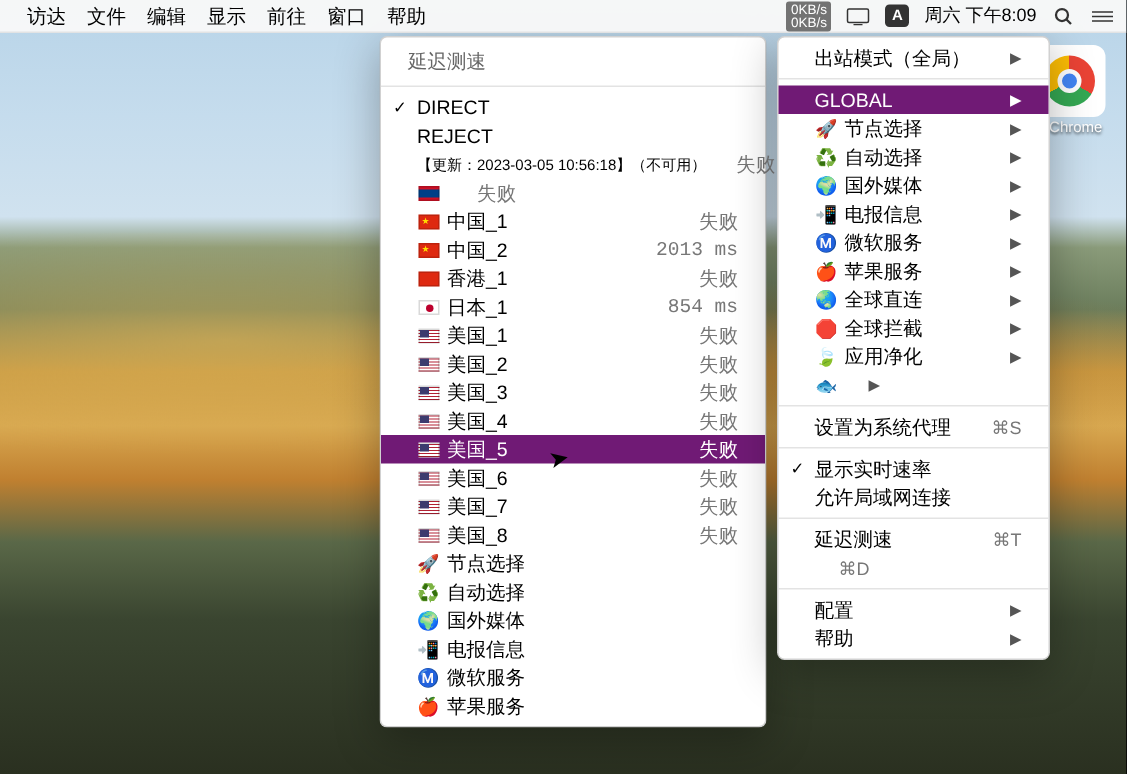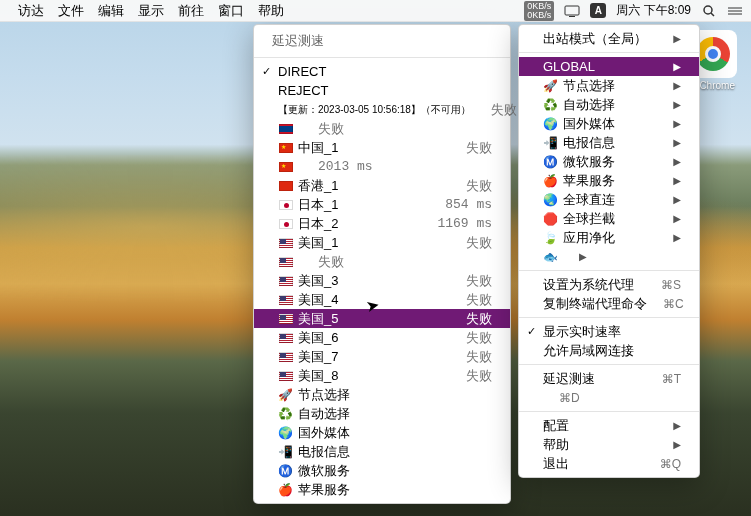--- a/index.html
+++ b/index.html
@@ -142,44 +142,41 @@
         <span class="ico"><span class="flag bz"></span></span>
         <span class="meta">失败</span>
       </div>
       <div class="dd-item">
         <span class="ico"><span class="flag cn"></span></span>
         <span class="lbl">中国_1</span>
         <span class="meta">失败</span>
       </div>
       <div class="dd-item">
         <span class="ico"><span class="flag cn"></span></span>
+        <span class="lbl">中国_2</span>
         <span class="meta">2013 ms</span>
       </div>
       <div class="dd-item">
         <span class="ico"><span class="flag hk"></span></span>
         <span class="lbl">香港_1</span>
         <span class="meta">失败</span>
       </div>
       <div class="dd-item">
         <span class="ico"><span class="flag jp"></span></span>
         <span class="lbl">日本_1</span>
         <span class="meta">854 ms</span>
       </div>
       <div class="dd-item">
-        <span class="ico"><span class="flag jp"></span></span>
-        <span class="lbl">日本_2</span>
-        <span class="meta">1169 ms</span>
-      </div>
-      <div class="dd-item">
         <span class="ico"><span class="flag us"></span></span>
         <span class="lbl">美国_1</span>
         <span class="meta">失败</span>
       </div>
       <div class="dd-item">
         <span class="ico"><span class="flag us"></span></span>
+        <span class="lbl">美国_2</span>
         <span class="meta">失败</span>
       </div>
       <div class="dd-item">
         <span class="ico"><span class="flag us"></span></span>
         <span class="lbl">美国_3</span>
         <span class="meta">失败</span>
       </div>
       <div class="dd-item">
         <span class="ico"><span class="flag us"></span></span>
         <span class="lbl">美国_4</span>
@@ -293,24 +290,20 @@
       <div class="dd-item">
         <span class="ico">🐟</span>
         <span class="arrow">▶</span>
       </div>
     </div>
   <div class="dd-sep"></div>
   <div class="dd-item">
     <span class="lbl">设置为系统代理</span>
     <span class="sc">⌘S</span>
   </div>
-  <div class="dd-item">
-    <span class="lbl">复制终端代理命令</span>
-    <span class="sc">⌘C</span>
-  </div>
   <div class="dd-sep"></div>
   <div class="dd-item">
     <span class="chk">✓</span>
     <span class="lbl">显示实时速率</span>
   </div>
   <div class="dd-item">
     <span class="lbl">允许局域网连接</span>
   </div>
   <div class="dd-sep"></div>
   <div class="dd-item">
@@ -322,19 +315,15 @@
   </div>
   <div class="dd-sep"></div>
   <div class="dd-item">
     <span class="lbl">配置</span>
     <span class="arrow">▶</span>
   </div>
   <div class="dd-item">
     <span class="lbl">帮助</span>
     <span class="arrow">▶</span>
   </div>
-  <div class="dd-item">
-    <span class="lbl">退出</span>
-    <span class="sc">⌘Q</span>
-  </div>
 </div>
 
 <div class="cursor">➤</div>
 
 </body></html>

